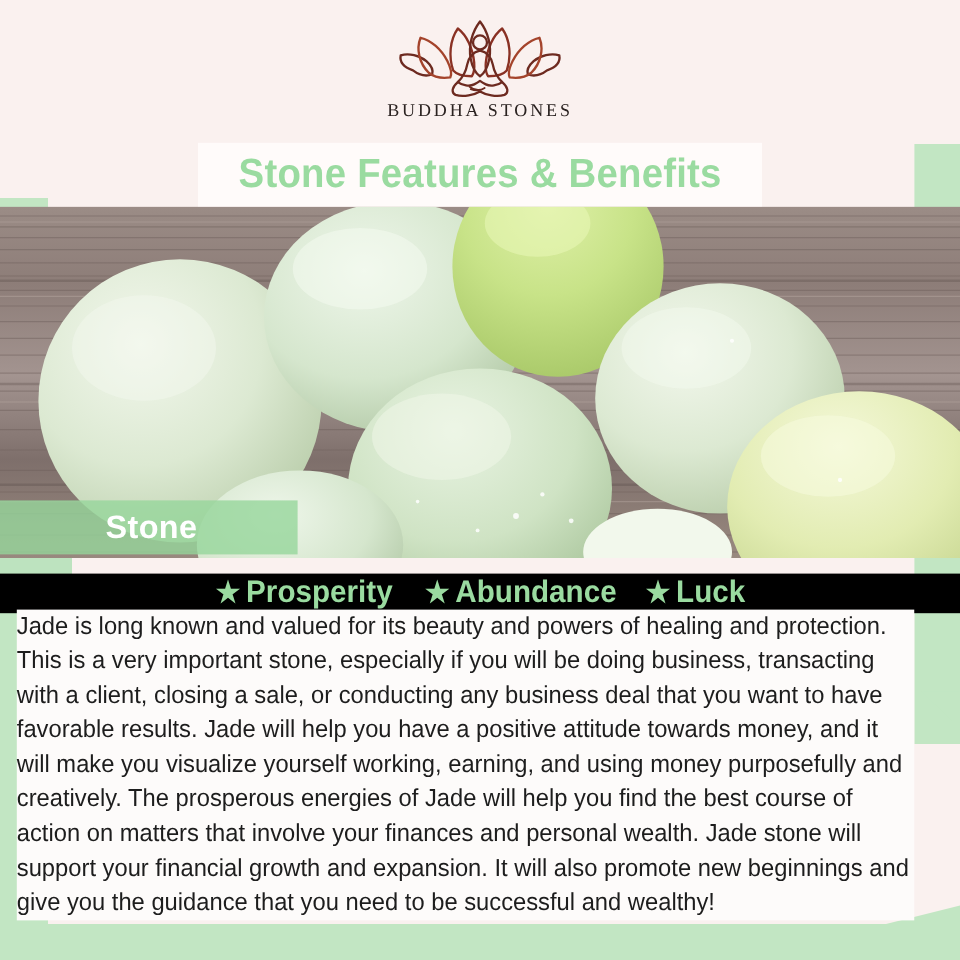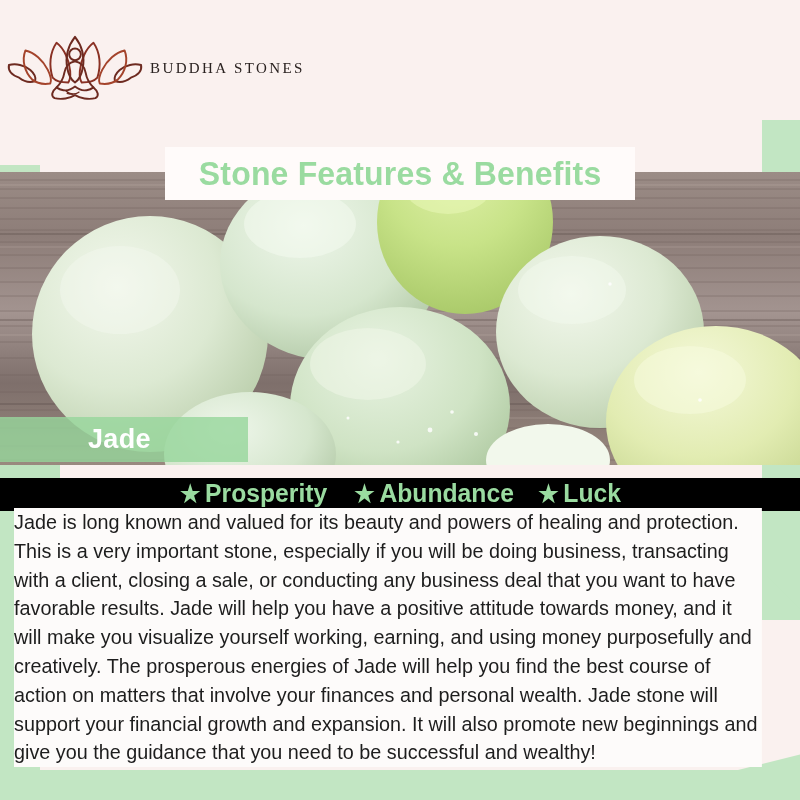--- a/index.html
+++ b/index.html
@@ -46,21 +46,21 @@
   }
   .green-under-photo-left{
     position:absolute; left:0; top:415px; width:60px; height:70px;
     background:#bde3bf;
   }
 
   
   .header{
     position:absolute; left:0; top:0; width:800px; height:120px;
     background:#faf1ef;
-    display:flex; flex-direction:row;
+    display:flex; flex-direction:column;
     align-items:center; justify-content:flex-start;
     padding-top:14px; box-sizing:border-box;
     z-index:5;
   }
   .logo-mark{ width:150px; height:68px; display:block; }
   .brand-name{
     margin-top:3px;
     font-family:"Liberation Serif", serif;
     font-size:15px;
     letter-spacing:2.4px;
@@ -69,21 +69,20 @@
     white-space:nowrap;
   }
 
   
   .title-banner{
     position:absolute; left:165px; top:119px;
     width:470px; height:53px;
     background:#fffbfa;
     display:flex; align-items:center; justify-content:center;
     z-index:6;
-    margin-top:28px;
   }
   .title-text{
     font-family:"Liberation Sans Narrow","Liberation Sans",sans-serif;
     font-weight:bold;
     font-size:34px;
     color:#9adba0;
     letter-spacing:.2px;
     transform:scaleX(.94);
     white-space:nowrap;
   }
@@ -298,21 +297,21 @@
         <circle cx="398" cy="270" r="1.6"></circle>
         <circle cx="476" cy="262" r="2"></circle>
         <circle cx="348" cy="246" r="1.5"></circle>
         <circle cx="610" cy="112" r="1.7"></circle>
         <circle cx="700" cy="228" r="1.8"></circle>
       </g>
     </svg>
   </div>
 
   <div class="jade-band">
-    <span class="jade-label">Jade</span>
+    <span class="jade-label">Stone</span>
   </div>
 
   <div class="keywords">
     <span class="kw">
       <span class="star">★</span><span>Prosperity</span>
     </span>
     <span class="kw">
       <span class="star">★</span><span>Abundance</span>
     </span>
     <span class="kw">

